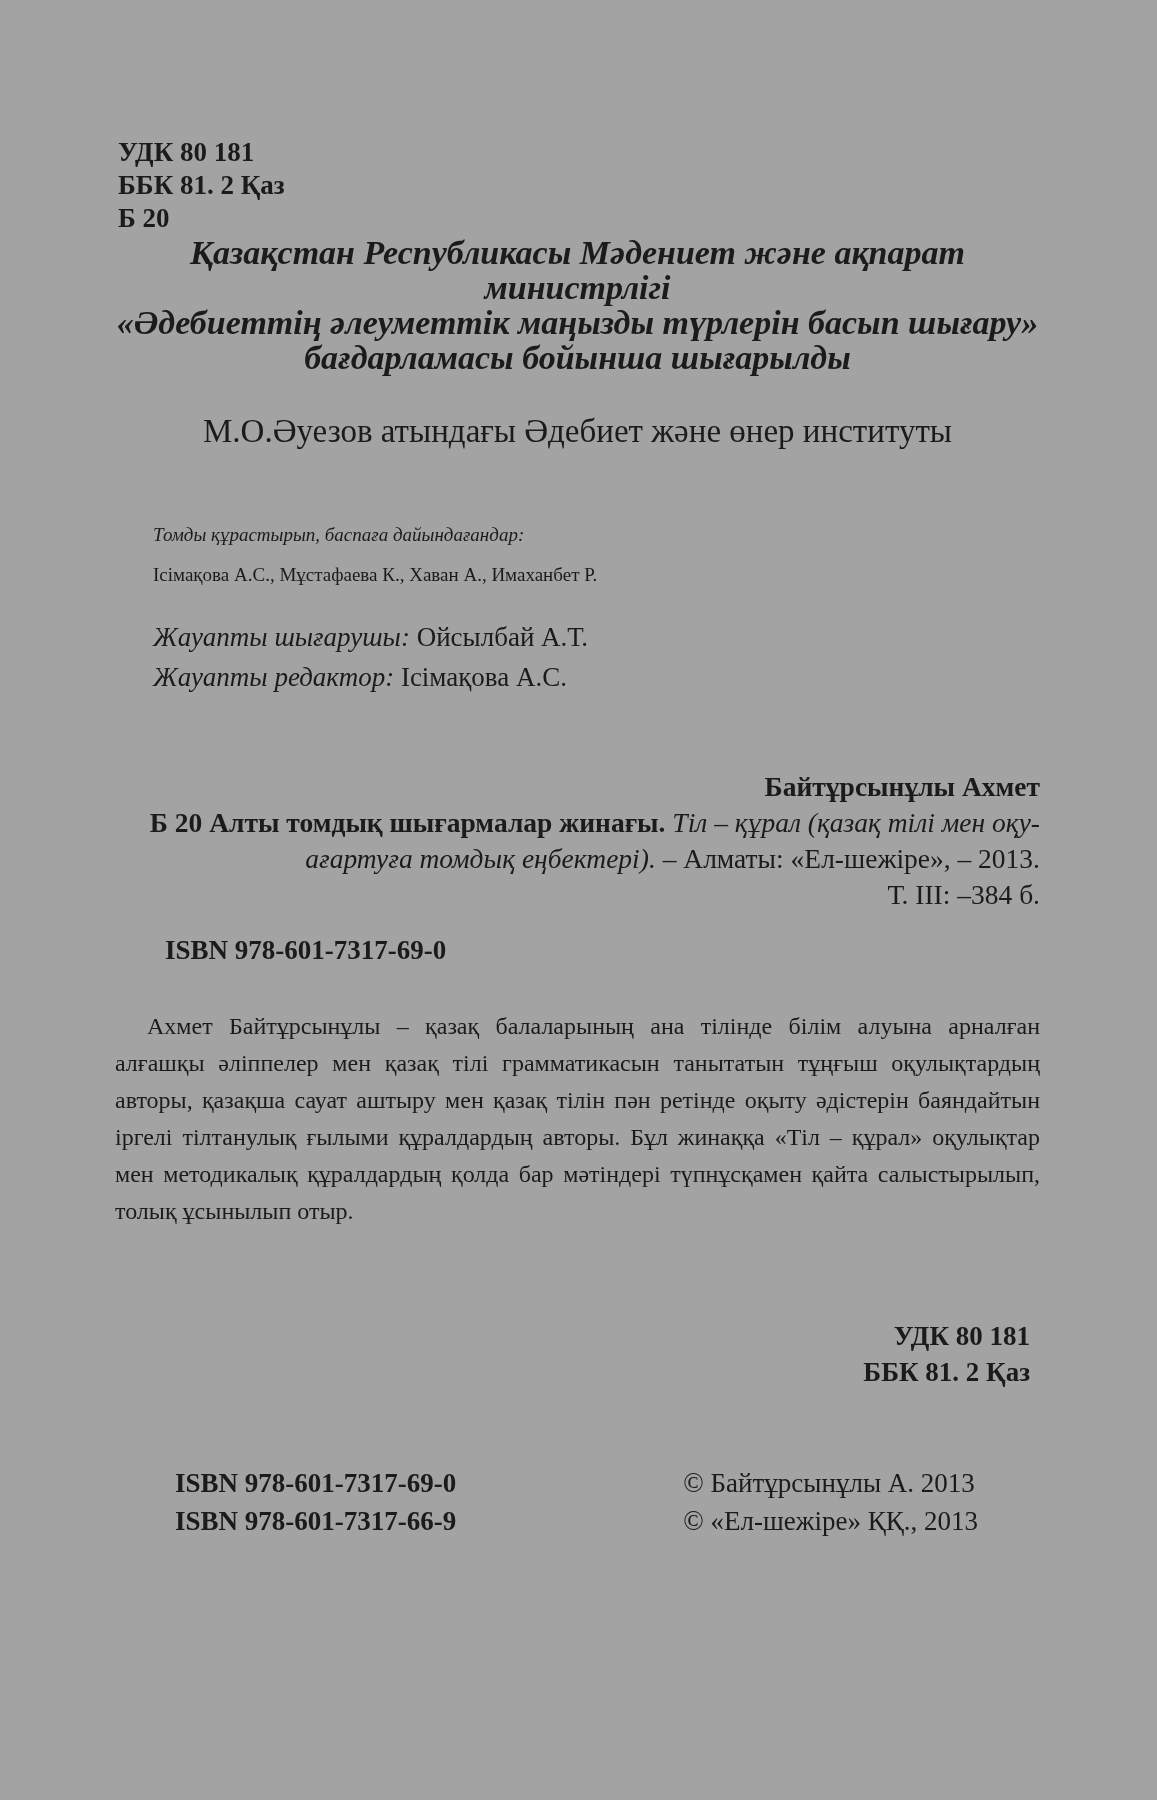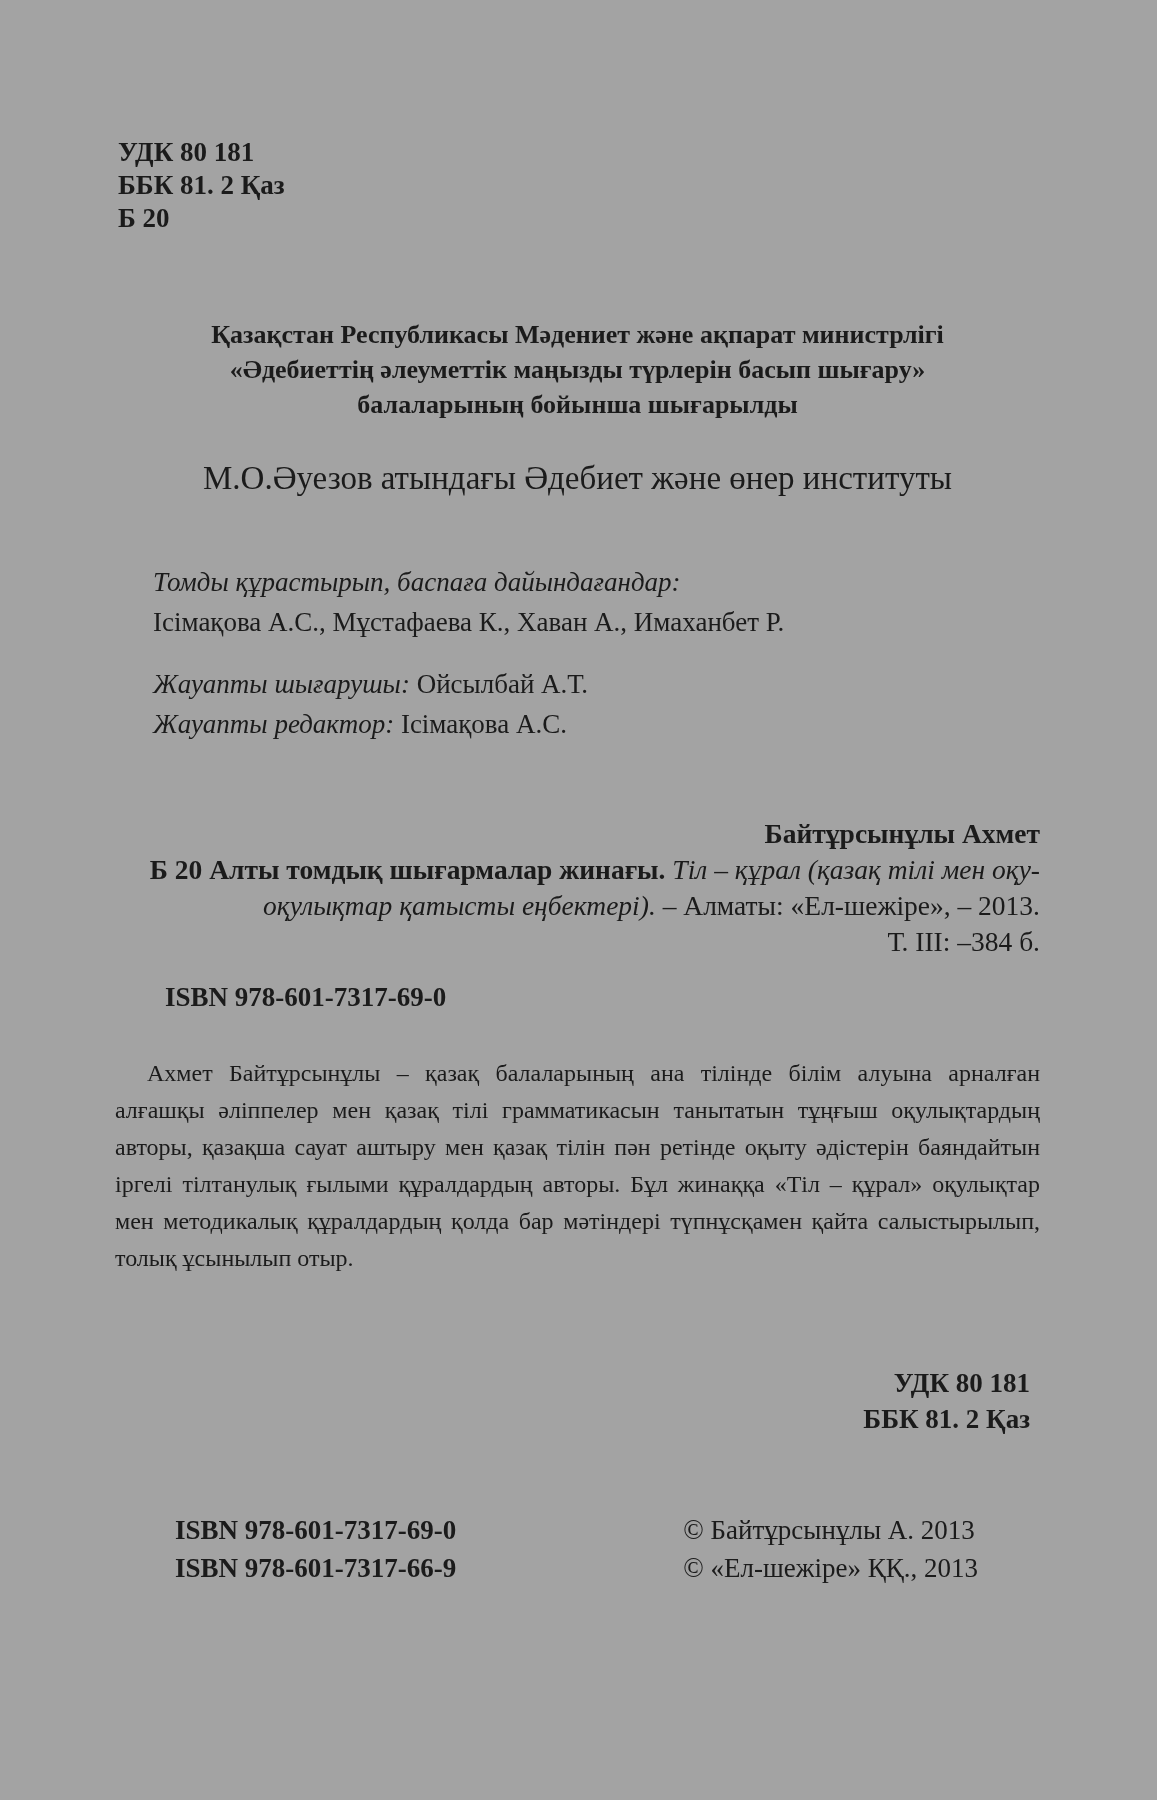--- a/index.html
+++ b/index.html
@@ -24,38 +24,38 @@
 
   .header-codes {
     margin-top: 136px;
     margin-left: 3px;
     font-size: 27px;
     font-weight: bold;
     line-height: 33px;
   }
 
   .ministry {
-    margin-top: 82px;
     text-align: center;
-    font-size: 26px;
+    font-size: 34px;
     font-weight: bold;
+    font-style: italic;
     line-height: 35px;
   }
 
   .institute {
     margin-top: 38px;
     text-align: center;
     font-size: 33px;
     line-height: 36px;
   }
 
   .compilers {
     margin-top: 66px;
     margin-left: 38px;
-    font-size: 27px;
+    font-size: 19px;
     line-height: 40px;
   }
 
   .editors {
     margin-top: 22px;
     margin-left: 38px;
     font-size: 27px;
     line-height: 40px;
   }
 
@@ -121,39 +121,39 @@
 
     <div class="header-codes">
       <div>УДК 80 181</div>
       <div>ББК 81. 2 Қаз</div>
       <div>Б 20</div>
     </div>
 
     <div class="ministry">
       <div>Қазақстан Республикасы Мәдениет және ақпарат министрлігі</div>
       <div>«Әдебиеттің әлеуметтік маңызды түрлерін басып шығару»</div>
-      <div>балаларының бойынша шығарылды</div>
+      <div>бағдарламасы бойынша шығарылды</div>
     </div>
 
     <div class="institute">М.О.Әуезов атындағы Әдебиет және өнер институты</div>
 
     <div class="compilers">
       <div class="it">Томды құрастырып, баспаға дайындағандар:</div>
       <div>Ісімақова А.С., Мұстафаева К., Хаван А., Имаханбет Р.</div>
     </div>
 
     <div class="editors">
       <div><span class="it">Жауапты шығарушы:</span> <span>Ойсылбай А.Т.</span></div>
       <div><span class="it">Жауапты редактор:</span> <span>Ісімақова А.С.</span></div>
     </div>
 
     <div class="catalog">
       <div class="cat-author">Байтұрсынұлы Ахмет</div>
       <div class="cat-line1"><span class="bold">Б 20</span> <span class="bold">Алты томдық шығармалар жинағы.</span> <span class="it">Тіл – құрал (қазақ тілі мен оқу-</span></div>
-      <div class="cat-cont"><span class="it">оқулықтар қатысты еңбектері).</span> <span>– Алматы: «Ел-шежіре», – 2013.</span></div>
+      <div class="cat-cont"><span class="it">ағартуға томдық еңбектері).</span> <span>– Алматы: «Ел-шежіре», – 2013.</span></div>
       <div class="cat-cont">Т. III: –384 б.</div>
     </div>
 
     <div class="isbn-mid">ISBN 978-601-7317-69-0</div>
 
     <p class="annotation">Ахмет Байтұрсынұлы – қазақ балаларының ана тілінде білім алуына арналған алғашқы әліппелер мен қазақ тілі грамматикасын танытатын тұңғыш оқулықтардың авторы, қазақша сауат аштыру мен қазақ тілін пән ретінде оқыту әдістерін баяндайтын іргелі тілтанулық ғылыми құралдардың авторы. Бұл жинаққа «Тіл – құрал» оқулықтар мен методикалық құралдардың қолда бар мәтіндері түпнұсқамен қайта салыстырылып, толық ұсынылып отыр.</p>
 
     <div class="footer-codes">
       <div>УДК 80 181</div>
       <div>ББК 81. 2 Қаз</div>

